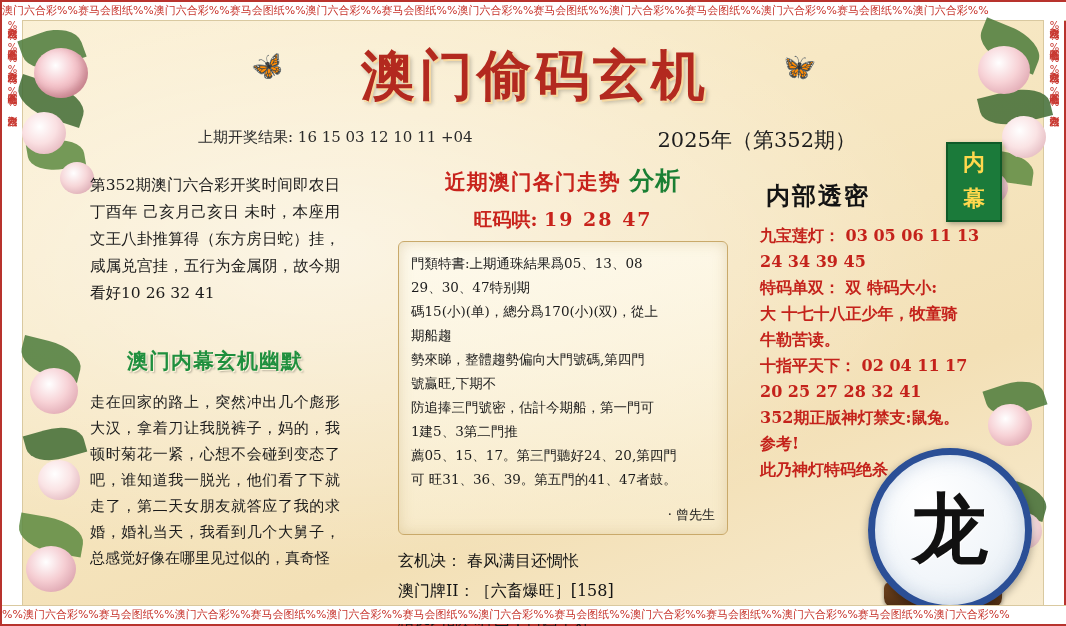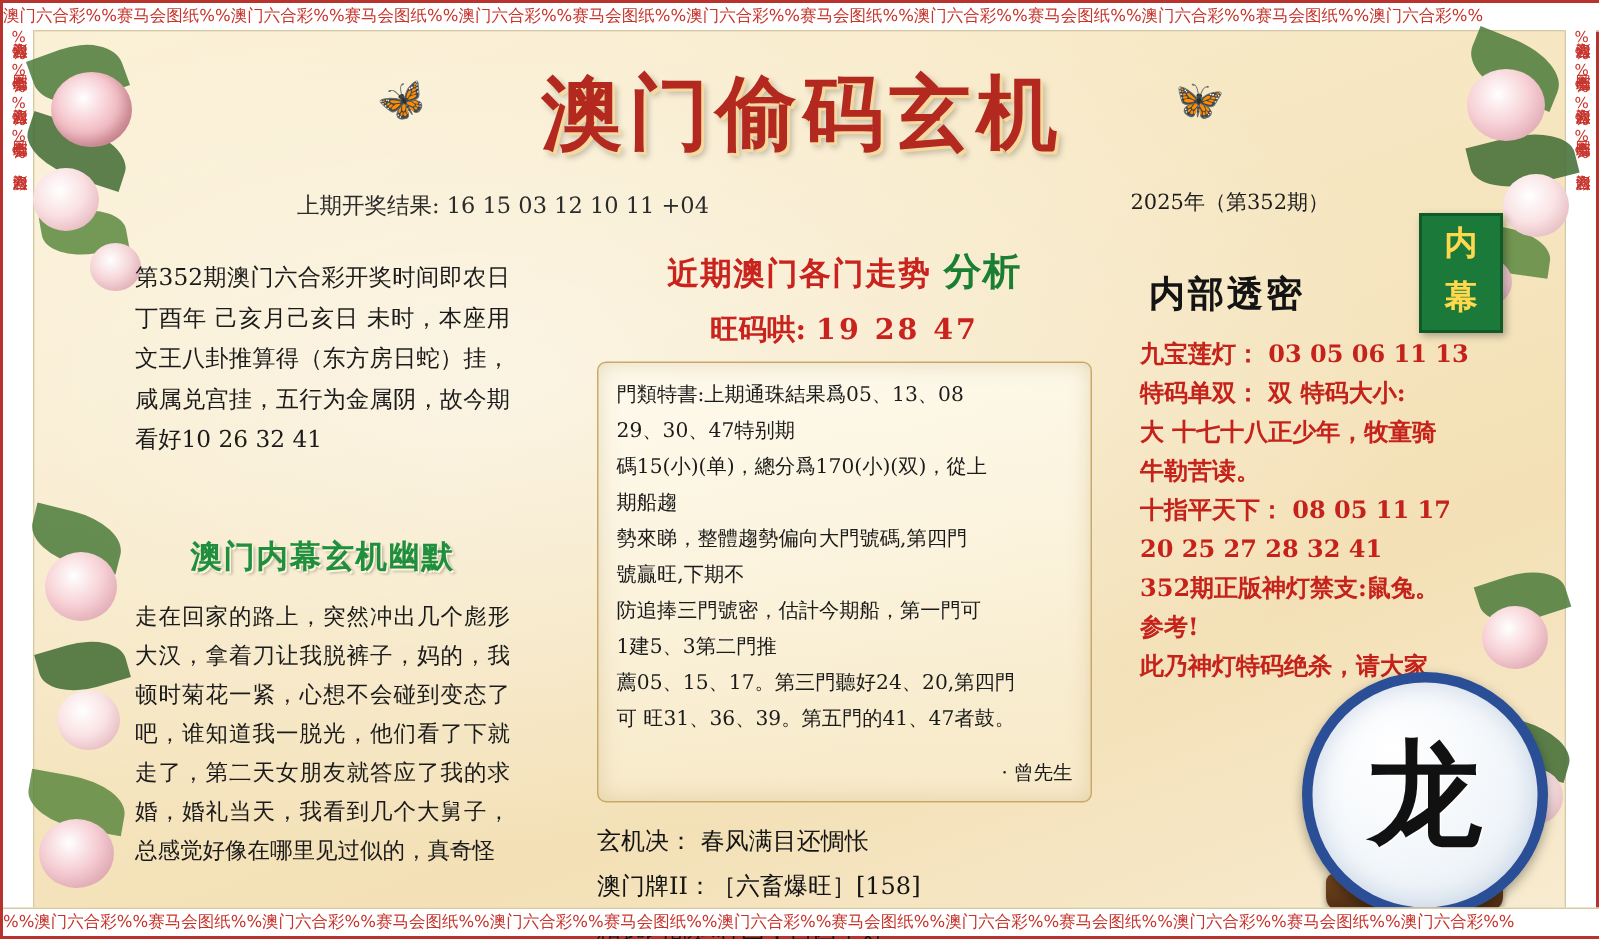--- a/index.html
+++ b/index.html
@@ -60,36 +60,36 @@
   .butterfly { position:absolute; top:50px; font-size:26px; color:#4a6fd1; }
   .butterfly.l { left:250px; transform:rotate(-18deg);}
   .butterfly.r { right:250px; transform:rotate(18deg);}
 
   .lastdraw {
     position:absolute; top:126px; left:196px;
     font-size:15px; color:#2b2b2b;
     font-family:"DejaVu Serif", serif;
   }
   .issue {
-    position:absolute; top:124px; right:178px;
-    font-size:14px; color:#1d1d1d;
+    position:absolute; top:124px; right:208px;
+    font-size:21px; color:#1d1d1d;
     font-family:"DejaVu Serif", serif;
   }
 
   
   .leftcol {
     position:absolute; left:88px; top:170px; width:250px;
   }
   .leftcol .para {
     font-size:15.5px; line-height:27px; color:#1b1b1b;
     font-family:"DejaVu Serif", serif;
     text-align:justify;
   }
   .humor-title {
-    margin-top:50px;
+    margin-top:40px;
     font-family:"DejaVu Serif", serif;
     font-size:21px; font-weight:bold;
     color:#1f8f3e;
     text-align:center;
     text-shadow:1px 1px 0 #fff7dd, 2px 2px 2px rgba(0,0,0,.25);
     letter-spacing:1px;
   }
   .humor-body {
     margin-top:14px;
     font-size:15px; line-height:26px; color:#1b1b1b;
@@ -283,24 +283,25 @@
   </div>
 
   <div class="neimu">
     <div>内</div>
     <div>幕</div>
   </div>
   <div class="toumi">内部透密</div>
 
   <div class="rlines">
     <p>九宝莲灯： 03 05 06 11 13</p>
+    <p>24 34 39 45</p>
     <p>特码单双： 双  特码大小:</p>
     <p>大  十七十八正少年，牧童骑</p>
     <p>牛勒苦读。</p>
-    <p>十指平天下： 08 05 11 17</p>
+    <p>十指平天下： 02 04 11 17</p>
     <p>20 25 27 28 32 41</p>
     <p>352期正版神灯禁支:鼠兔。</p>
     <p>参考!</p>
     <p>此乃神灯特码绝杀，请大家</p>
   </div>
 
   <div class="plate-wrap">
     <div class="plate-stand"></div>
     <div class="plate">
       <span class="dragon">龙</span>

